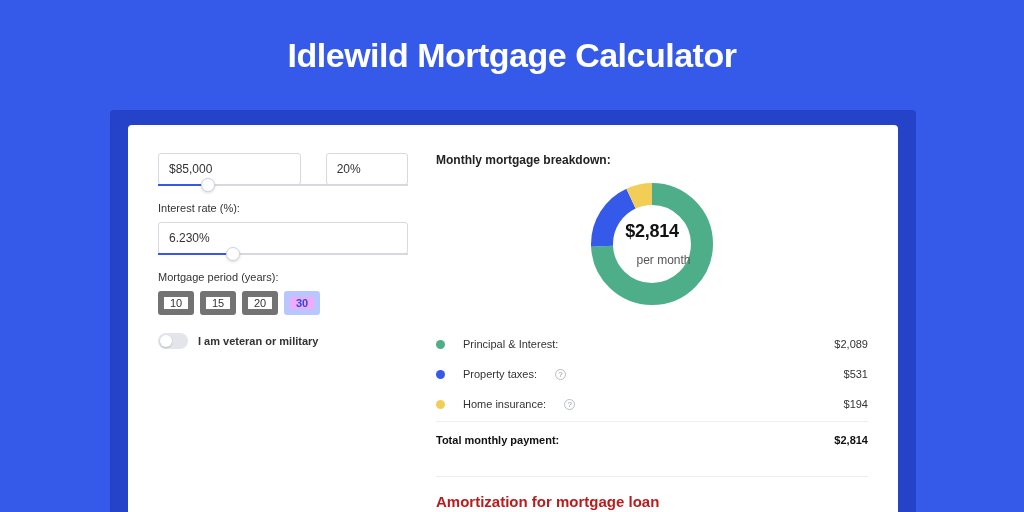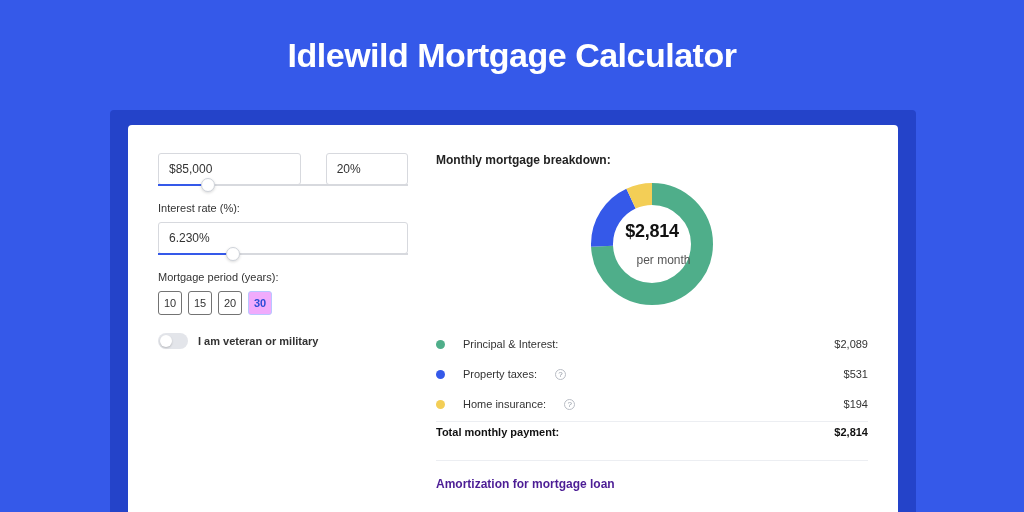--- a/index.html
+++ b/index.html
@@ -13,40 +13,40 @@
   .field-label { font-size: 11px; color: #333; margin-bottom: 8px; display: block; }
   .field-input { width: 100%; height: 32px; border: 1px solid #d7d9de; border-radius: 3px; padding: 0 10px; font-size: 12px; color: #333; background: #fff; }
   .field-group { margin-bottom: 16px; position: relative; }
   .slider-track { position: relative; height: 2px; background: #d7d9de; margin-top: -1px; }
   .slider-fill { position: absolute; left: 0; top: 0; height: 2px; background: #3559e9; }
   .slider-thumb { position: absolute; top: -6px; width: 14px; height: 14px; border-radius: 50%; background: #fff; border: 1px solid #cfd3da; box-shadow: 0 1px 3px rgba(0,0,0,0.15); }
   .dp-row { display: flex; gap: 25px; }
   .dp-row .field-input:first-child { flex: 2; }
   .dp-row .field-input:last-child { flex: 1; }
   .period-row { display: flex; gap: 6px; margin-top: 4px; }
-  .period-btn { width: 24px; height: 24px; border: 1px solid #737373; border-radius: 3px; background: #fff; font-size: 11px; color: #333; display: flex; align-items: center; justify-content: center; cursor: pointer; }
+  .period-btn { width: 36px; height: 24px; border: 6px solid #737373; border-radius: 3px; background: #fff; font-size: 11px; color: #333; display: flex; align-items: center; justify-content: center; cursor: pointer; }
   .period-btn.active { background: #f0abfc; border-color: #b8c7ff; color: #2a4bd7; font-weight: 600; }
   .toggle-row { display: flex; align-items: center; gap: 10px; margin-top: 18px; font-weight: bold; }
   .toggle { width: 30px; height: 16px; border-radius: 10px; background: #e3e5ea; position: relative; }
   .toggle-knob { position: absolute; left: 2px; top: 2px; width: 12px; height: 12px; border-radius: 50%; background: #fff; box-shadow: 0 1px 2px rgba(0,0,0,0.2); }
   .toggle-label { font-size: 11px; color: #333; }
   .section-title { font-size: 12px; font-weight: 700; color: #222; margin-bottom: 14px; }
   .donut-wrap { display: flex; justify-content: center; margin: 6px 0 22px; }
   .donut { position: relative; width: 126px; height: 126px; }
   .donut svg { transform: rotate(-90deg); }
   .donut-center { position: absolute; inset: 0; display: flex; flex-direction: column; align-items: center; justify-content: center; }
   .donut-amount { font-size: 18px; font-weight: 800; color: #111; letter-spacing: -0.3px; }
   .donut-sub { font-size: 12px; color: #555; margin-top: 11px; padding-left: 23px; }
   .legend-row { display: flex; align-items: center; justify-content: space-between; padding: 9px 0; font-size: 11px; color: #333; }
   .legend-left { display: flex; align-items: center; gap: 18px; }
   .dot { width: 9px; height: 9px; border-radius: 50%; flex-shrink: 0; }
   .info-icon { width: 11px; height: 11px; border: 1px solid #b9bdc5; border-radius: 50%; display: inline-flex; align-items: center; justify-content: center; font-size: 8px; color: #9097a3; }
-  .total-row { display: flex; justify-content: space-between; padding: 4px 0; font-size: 11px; font-weight: 700; color: #111; border-top: 1px solid #eceef2; margin-top: 2px; }
+  .total-row { display: flex; justify-content: space-between; padding: 12px 0; font-size: 11px; font-weight: 700; color: #111; border-top: 1px solid #eceef2; margin-top: 2px; }
   .amort-block { margin-top: 18px; border-top: 1px solid #eceef2; padding-top: 16px; }
-  .amort-title { font-size: 12px; font-weight: 700; color: #4c1d95; margin-bottom: 10px; }
+  .amort-title { font-size: 15px; font-weight: 700; color: #b91c1c; margin-bottom: 10px; }
 </style>
 </head>
 <body>
 
 <h1 class="page-title">Idlewild Mortgage Calculator</h1>
 <div class="shadow-box"></div>
 
 <div class="card">
 
   <div class="left">

